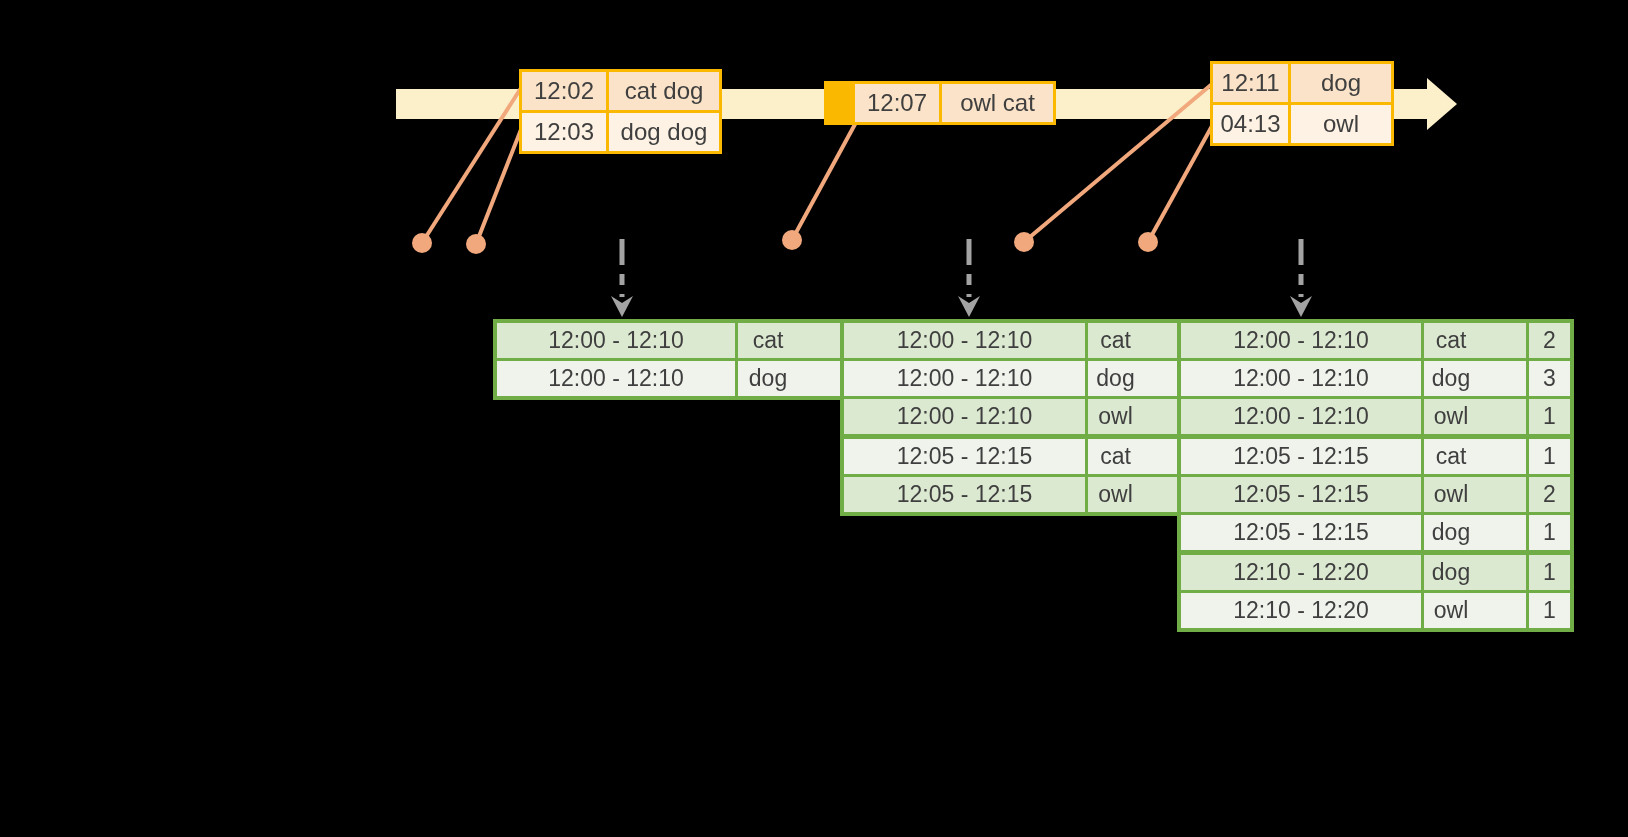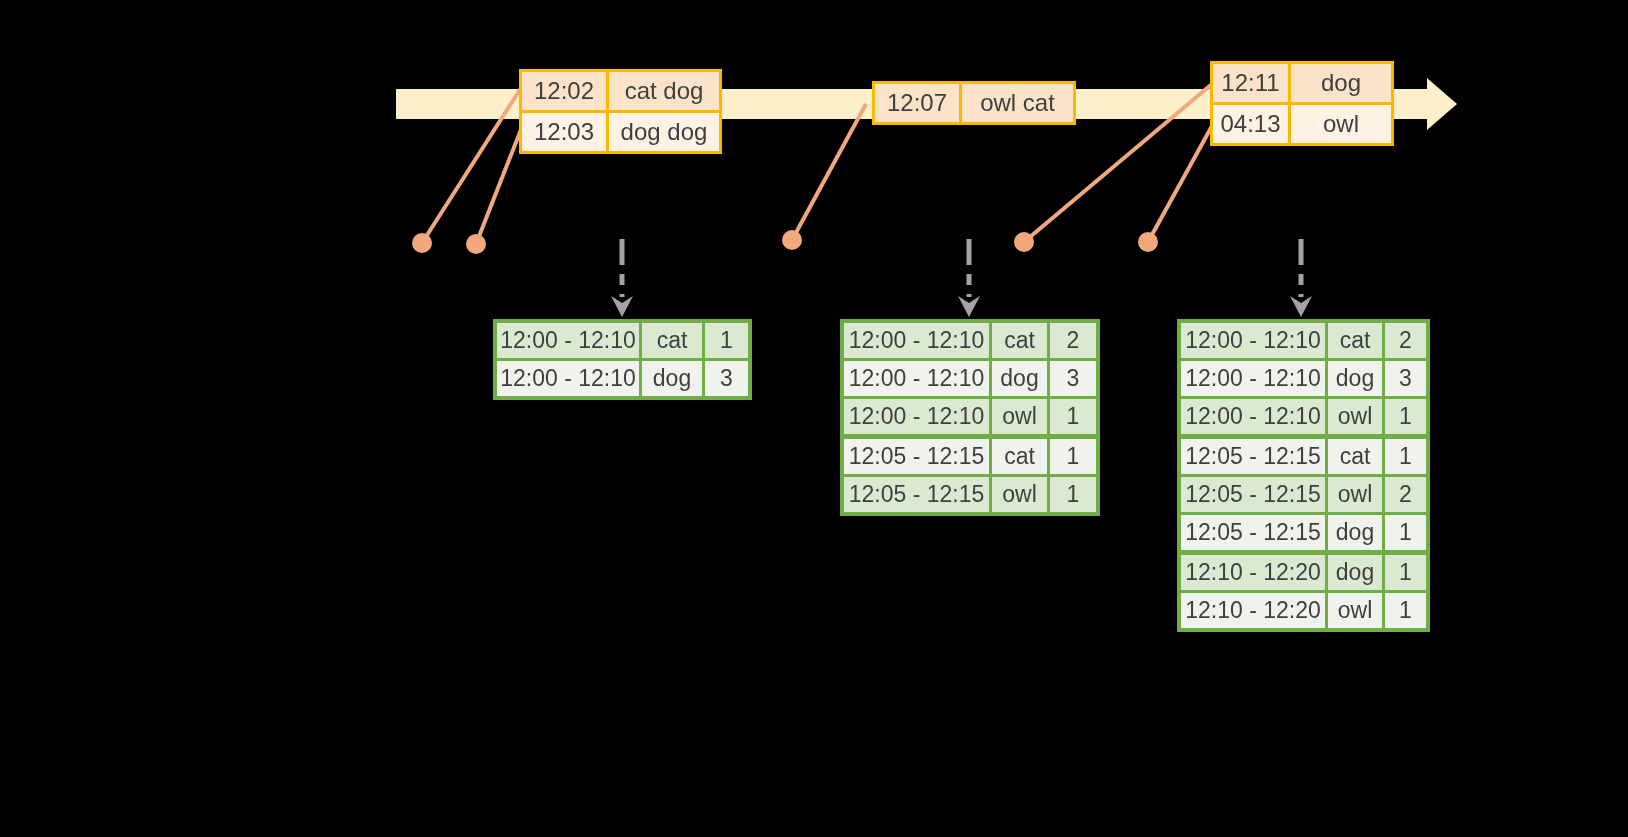--- a/index.html
+++ b/index.html
@@ -24,31 +24,31 @@
   .etable .trow { display:flex; height:38px; line-height:38px; font-size:24px; text-align:center; }
   .etable .trow.odd  { background:var(--event_row_odd); }
   .etable .trow.even { background:var(--event_row_even);align-items:center; }
   .etable .trow + .trow { border-top:3px solid var(--event_border); }
   .etable .cell { overflow:hidden; white-space:nowrap; }
   .etable .cell-words { border-left:3px solid var(--event_border); }
   .e1 .cell-time{width:84px}  .e1 .cell-words{width:110px}
   .e2 .cell-time{width:84px}  .e2 .cell-words{width:111px}
   .e3 .cell-time{width:75px}  .e3 .cell-words{width:100px}
   #events-1 { left:519px;  top:61px;margin-top:8px; }
-  #events-2 { left:872px;  top:81px; }
+  #events-2 { left:824px;  top:81px;padding-left:28px; }
   #events-3 { left:1210px; top:61px; }
 
   
   .rtable { position:absolute; z-index:2; border:4px solid var(--green_border); background:var(--green_border); }
   .rtable .trow { display:flex; height:35px; line-height:35px; font-size:23px; text-align:center; }
   .rtable .trow.odd  { background:var(--green_row_odd); }
   .rtable .trow.even { background:var(--green_row_even); }
   .rtable .trow + .trow { border-top:3px solid var(--green_border); }
   .rtable .trow.group-start { border-top:5px solid var(--green_border); }
-  .rtable .cell { overflow:hidden; white-space:nowrap; }
+  .rtable .cell { overflow:hidden; white-space:nowrap;margin-left:48px; }
   .rtable .cell-word, .rtable .cell-count { border-left:3px solid var(--green_border); }
   .r1 .cell-window{width:142px} .r1 .cell-word{width:60px} .r1 .cell-count{width:43px}
   .r2 .cell-window{width:145px} .r2 .cell-word{width:55px} .r2 .cell-count{width:46px}
   .r3 .cell-window{width:144px} .r3 .cell-word{width:54px} .r3 .cell-count{width:41px}
   #result-1 { left:493px;  top:319px; }
   #result-2 { left:840px;  top:319px; }
   #result-3 { left:1177px; top:319px; }
 </style>
 </head>
 <body>

